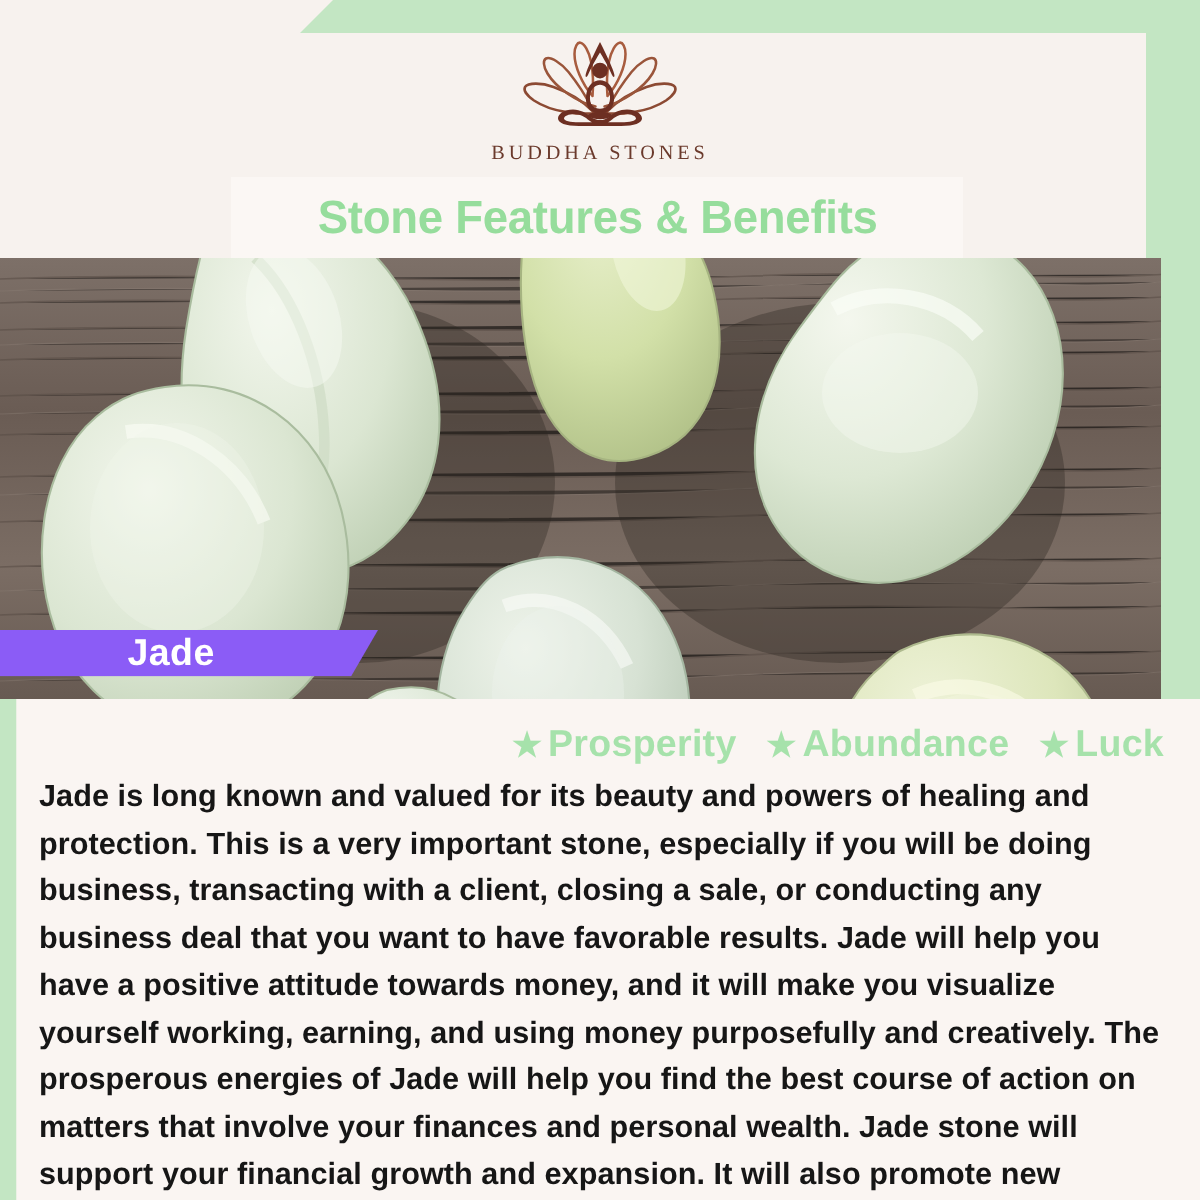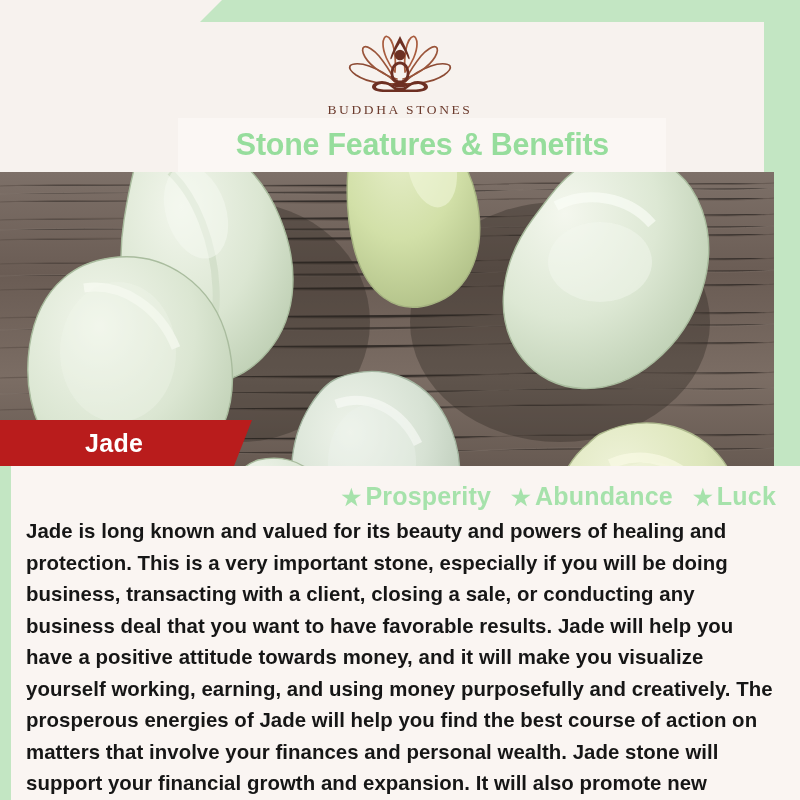--- a/index.html
+++ b/index.html
@@ -42,35 +42,35 @@
     right:0; bottom:0; width:34px; height:52px;
     background:#c3e6c3;
     clip-path: polygon(100% 0, 100% 100%, 0 100%);
   }
 
   
   .header {
     position:relative; z-index:2;
     height:118px;
     display:flex; flex-direction:column;
-    align-items:center; justify-content:flex-end;
+    align-items:center; justify-content:center;
     padding-top:14px;
   }
   .logo-mark { width:122px; height:66px; display:block; }
   .logo-word {
     margin-top:5px;
     font-family:"Liberation Serif", serif;
     font-size:13.5px; letter-spacing:2.6px;
     color:#6b3a2c; font-weight:400;
   }
 
   
   .title-panel {
     position:absolute; z-index:3;
-    left:178px; top:118px; width:488px; height:54px;
+    left:154px; top:118px; width:488px; height:54px;
     background:#fbf7f4;
     display:flex; align-items:center; justify-content:center;
   }
   .title-text {
     font-family:"Liberation Sans Narrow","Liberation Sans", sans-serif;
     font-weight:bold;
     font-size:31px;
     color:#96dd9c;
     letter-spacing:-0.2px;
     white-space:nowrap;
@@ -82,22 +82,22 @@
     position:absolute; z-index:1;
     left:0; top:172px; width:774px; height:294px;
     overflow:hidden;
     background:#6e6057;
   }
   .photo svg { display:block; width:100%; height:100%; }
 
   
   .jade-banner {
     position:absolute; z-index:4;
-    left:0; top:420px; width:252px; height:46px;
-    background:#b91c1c;
+    left:0; top:420px; width:252px; height:31px;
+    background:#8b5cf6;
     clip-path: polygon(0 0, 100% 0, calc(100% - 18px) 100%, 0 100%);
     display:flex; align-items:center;
   }
   .jade-label {
     margin-left:85px;
     color:#ffffff; font-weight:bold; font-size:25px;
     letter-spacing:0.3px;
   }
 
   

